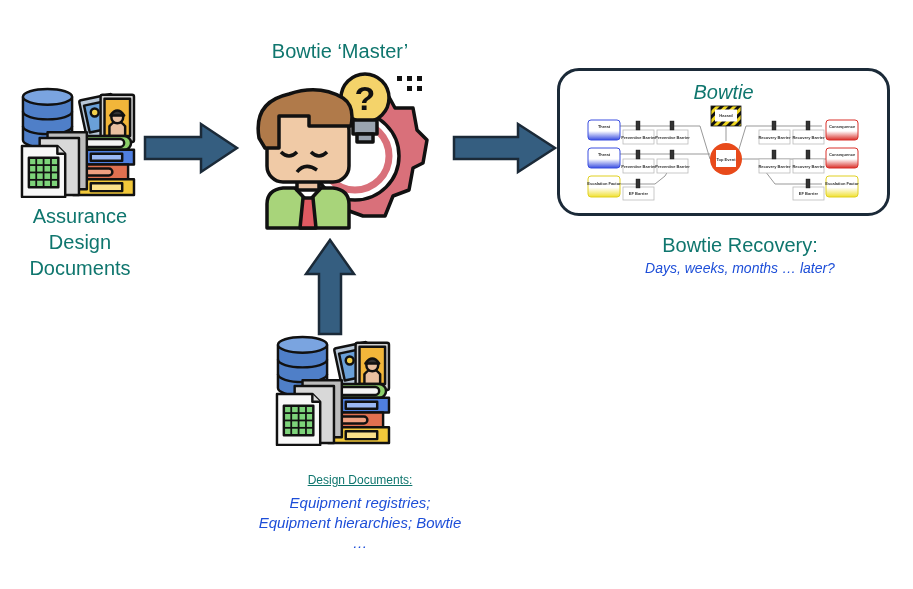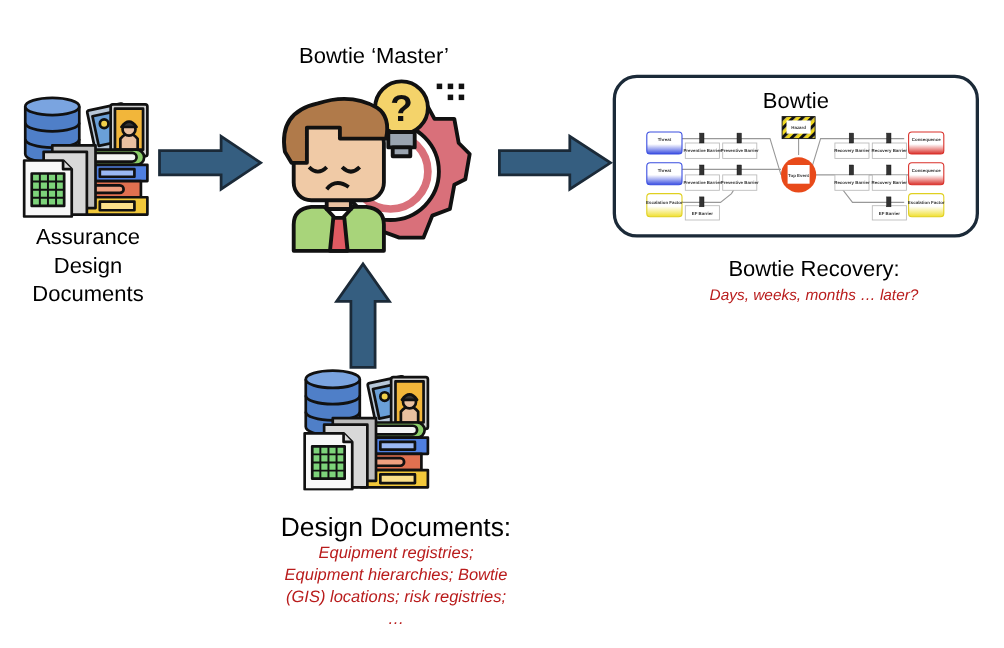--- a/index.html
+++ b/index.html
@@ -1,19 +1,19 @@
 <!DOCTYPE html>
 <html><head>
 <meta charset="utf-8">
 <style>
   html, body { margin:0; padding:0; background:#ffffff; }
   body { width:913px; height:589px; position:relative; overflow:hidden; font-family:"Liberation Sans", sans-serif; color:#111; }
   .abs { position:absolute; }
-  .label { text-align:center; font-size:20px; line-height:26px; color:#000000; }
-  .sub { text-align:center; font-style:italic; font-size:15px; line-height:20px; color:#b91c1c; }
+  .label { text-align:center; font-size:20px; line-height:26px; color:#0f766e; }
+  .sub { text-align:center; font-style:italic; font-size:15px; line-height:20px; color:#1d4ed8; }
   svg { position:absolute; overflow:visible; }
   .bt-box-text { font-family:"Liberation Sans", sans-serif; font-size:4px; font-weight:bold; fill:#333; }
 </style>
 </head>
 <body>
 
 <svg width="0" height="0" style="position:absolute">
   <defs>
     <symbol id="docstack" viewBox="0 0 120 115">
 
@@ -129,29 +129,28 @@
 </svg>
 
 <svg style="left:304px; top:238px;" width="52" height="98" viewBox="0 0 52 98">
   <path d="M15 96 V36 H2 L26 2 L50 36 H37 V96 Z" fill="#355e80" stroke="#1b2a38" stroke-width="2.5"></path>
 </svg>
 
 <svg style="left:273px; top:333px;" width="118" height="113" viewBox="0 0 120 115">
   <use href="#docstack"></use>
 </svg>
 <div class="abs" style="left:230px; top:467px; width:260px;">
-  <div class="label" style="font-size:24px; line-height:26px;">Design Documents:</div>
+  <div class="label" style="font-size:12px; line-height:26px;text-decoration:underline;">Design Documents:</div>
   <div class="sub">Equipment registries;</div>
   <div class="sub">Equipment hierarchies; Bowtie</div>
-  <div class="sub">(GIS) locations; risk registries;</div>
   <div class="sub">…</div>
 </div>
 
 <div class="abs" style="left:557px; top:68px; width:333px; height:148px; border:3px solid #1b2a38; border-radius:22px; box-sizing:border-box; background:#fff;">
-  <div class="abs label" style="left:0; top:8px; width:100%; font-size:20px;">Bowtie</div>
+  <div class="abs label" style="left:0; top:8px; width:100%; font-size:20px;font-style:italic;">Bowtie</div>
 
   <svg style="left:0; top:0;" width="327" height="142" viewBox="0 0 327 142">
     <defs>
       <linearGradient id="gBlue" x1="0" y1="0" x2="0" y2="1">
           <stop offset="0" stop-color="#fff"></stop>
           <stop offset="0.55" stop-color="#fff"></stop>
           <stop offset="1" stop-color="#3a4ee0"></stop>
         </linearGradient>
       <linearGradient id="gRed" x1="0" y1="0" x2="0" y2="1">
           <stop offset="0" stop-color="#fff"></stop>

